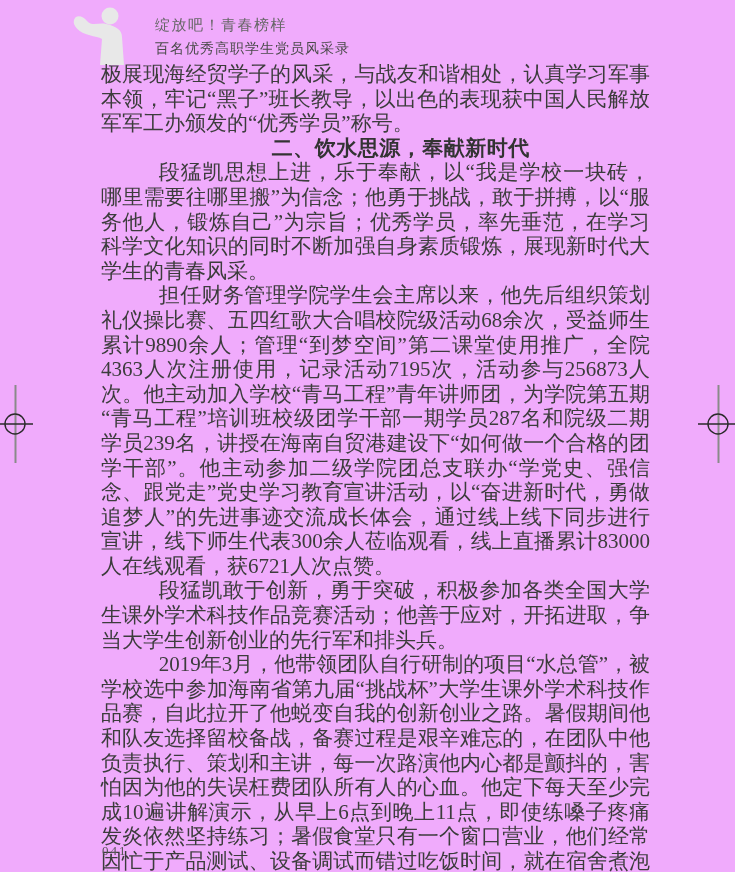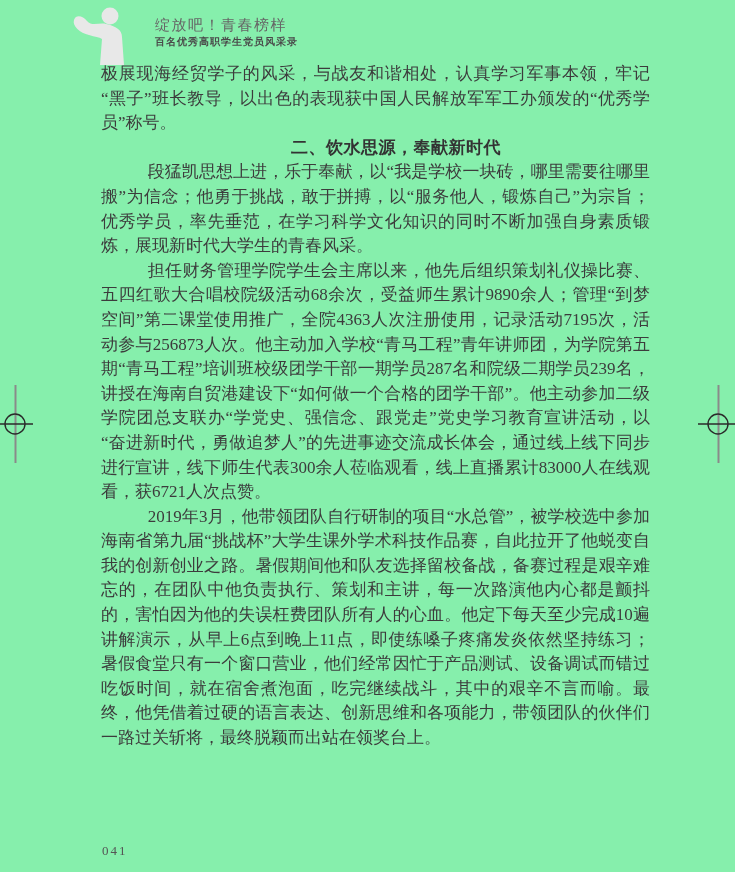--- a/index.html
+++ b/index.html
@@ -1,42 +1,42 @@
 <!DOCTYPE html>
 <html lang="zh"><head>
 <meta charset="utf-8">
 <style>
   html,body{margin:0;padding:0;background:#ffffff;}
   .page{
     position:relative;
     width:735px;height:872px;
-    background:#86efac;
+    background:#f0abfc;
     overflow:hidden;
     font-family:"Liberation Serif","DejaVu Serif",serif;
   }
   
   .header{position:absolute;left:62px;top:6px;height:60px;}
   .logo{position:absolute;left:0;top:0;}
   .title-block{position:absolute;left:93px;top:10px;white-space:nowrap;}
   .book-title{
     font-family:"Liberation Sans","DejaVu Sans",sans-serif;
     font-size:15px;color:#666666;letter-spacing:1.5px;
   }
   .book-subtitle{
     font-family:"Liberation Sans","DejaVu Sans",sans-serif;
-    font-size:10px;font-weight:bold;color:#4a4a4a;
-    letter-spacing:1px;
+    font-size:14px;font-weight:normal;color:#4a4a4a;
+    letter-spacing:1px;margin-top:5px;
   }
   
   .body-text{
     position:absolute;left:101px;top:62px;width:549px;
     font-size:15.5px;line-height:24.6px;color:#3c3c3c;
     text-align:justify;
   }
-  .body-text p,.body-text h3{margin:0;padding:0;font-size:17px;line-height:24.6px;}
+  .body-text p,.body-text h3{margin:0;padding:0;font-size:21px;line-height:24.6px;}
   .cont{text-indent:0;}
   .para{text-indent:2.75em;}
   .heading{
     font-weight:bold;text-indent:2.4em;text-align:center;
     color:#333333;letter-spacing:0.5px;
   }
   
   .page-number{
     position:absolute;left:102px;top:843px;
     font-size:13px;color:#555555;letter-spacing:2px;
@@ -80,18 +80,19 @@
       <div class="book-title">绽放吧！青春榜样</div>
       <div class="book-subtitle">百名优秀高职学生党员风采录</div>
     </div>
   </div>
 
   <main class="body-text">
     <p class="cont">极展现海经贸学子的风采，与战友和谐相处，认真学习军事本领，牢记“黑子”班长教导，以出色的表现获中国人民解放军军工办颁发的“优秀学员”称号。</p>
     <h3 class="heading">二、饮水思源，奉献新时代</h3>
     <p class="para">段猛凯思想上进，乐于奉献，以“我是学校一块砖，哪里需要往哪里搬”为信念；他勇于挑战，敢于拼搏，以“服务他人，锻炼自己”为宗旨；优秀学员，率先垂范，在学习科学文化知识的同时不断加强自身素质锻炼，展现新时代大学生的青春风采。</p>
     <p class="para">担任财务管理学院学生会主席以来，他先后组织策划礼仪操比赛、五四红歌大合唱校院级活动68余次，受益师生累计9890余人；管理“到梦空间”第二课堂使用推广，全院4363人次注册使用，记录活动7195次，活动参与256873人次。他主动加入学校“青马工程”青年讲师团，为学院第五期“青马工程”培训班校级团学干部一期学员287名和院级二期学员239名，讲授在海南自贸港建设下“如何做一个合格的团学干部”。他主动参加二级学院团总支联办“学党史、强信念、跟党走”党史学习教育宣讲活动，以“奋进新时代，勇做追梦人”的先进事迹交流成长体会，通过线上线下同步进行宣讲，线下师生代表300余人莅临观看，线上直播累计83000人在线观看，获6721人次点赞。</p>
+    <p class="para">段猛凯敢于创新，勇于突破，积极参加各类全国大学生课外学术科技作品竞赛活动；他善于应对，开拓进取，争当大学生创新创业的先行军和排头兵。</p>
     <p class="para">2019年3月，他带领团队自行研制的项目“水总管”，被学校选中参加海南省第九届“挑战杯”大学生课外学术科技作品赛，自此拉开了他蜕变自我的创新创业之路。暑假期间他和队友选择留校备战，备赛过程是艰辛难忘的，在团队中他负责执行、策划和主讲，每一次路演他内心都是颤抖的，害怕因为他的失误枉费团队所有人的心血。他定下每天至少完成10遍讲解演示，从早上6点到晚上11点，即使练嗓子疼痛发炎依然坚持练习；暑假食堂只有一个窗口营业，他们经常因忙于产品测试、设备调试而错过吃饭时间，就在宿舍煮泡面，吃完继续战斗，其中的艰辛不言而喻。最终，他凭借着过硬的语言表达、创新思维和各项能力，带领团队的伙伴们一路过关斩将，最终脱颖而出站在领奖台上。</p>
   </main>
 
   <div class="page-number">041</div>
 
 </div>
 
 </body></html>

